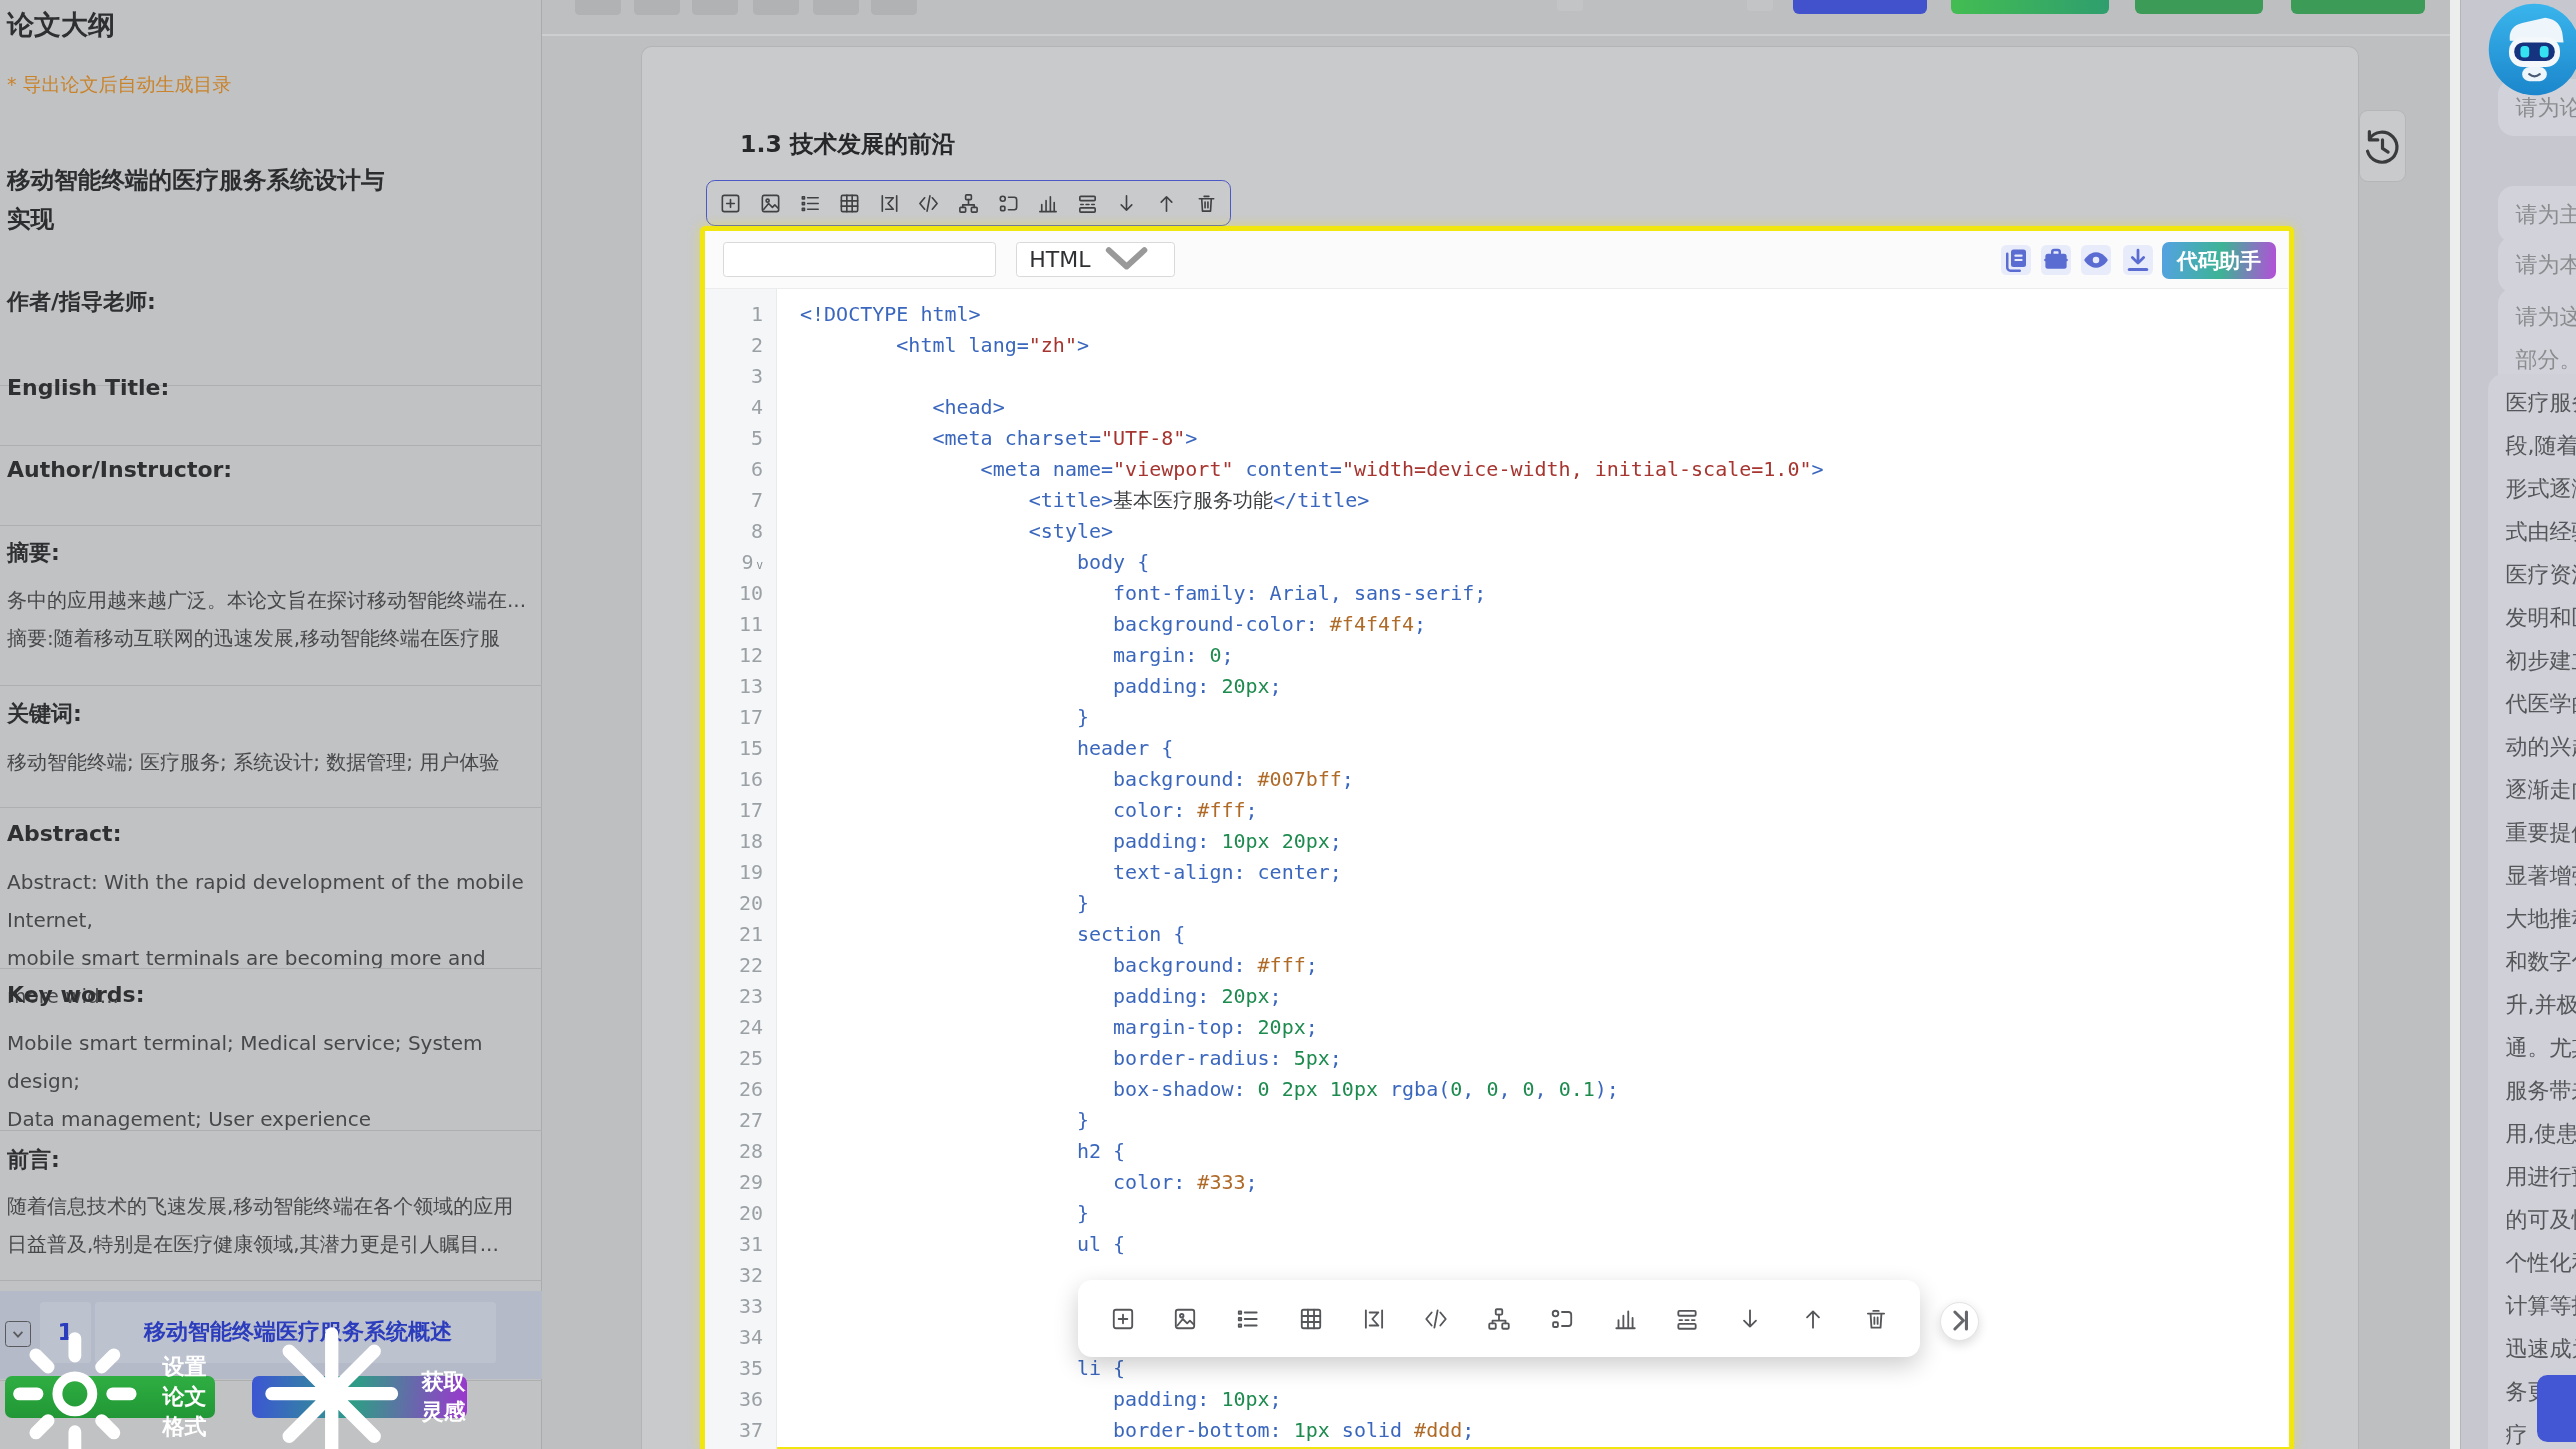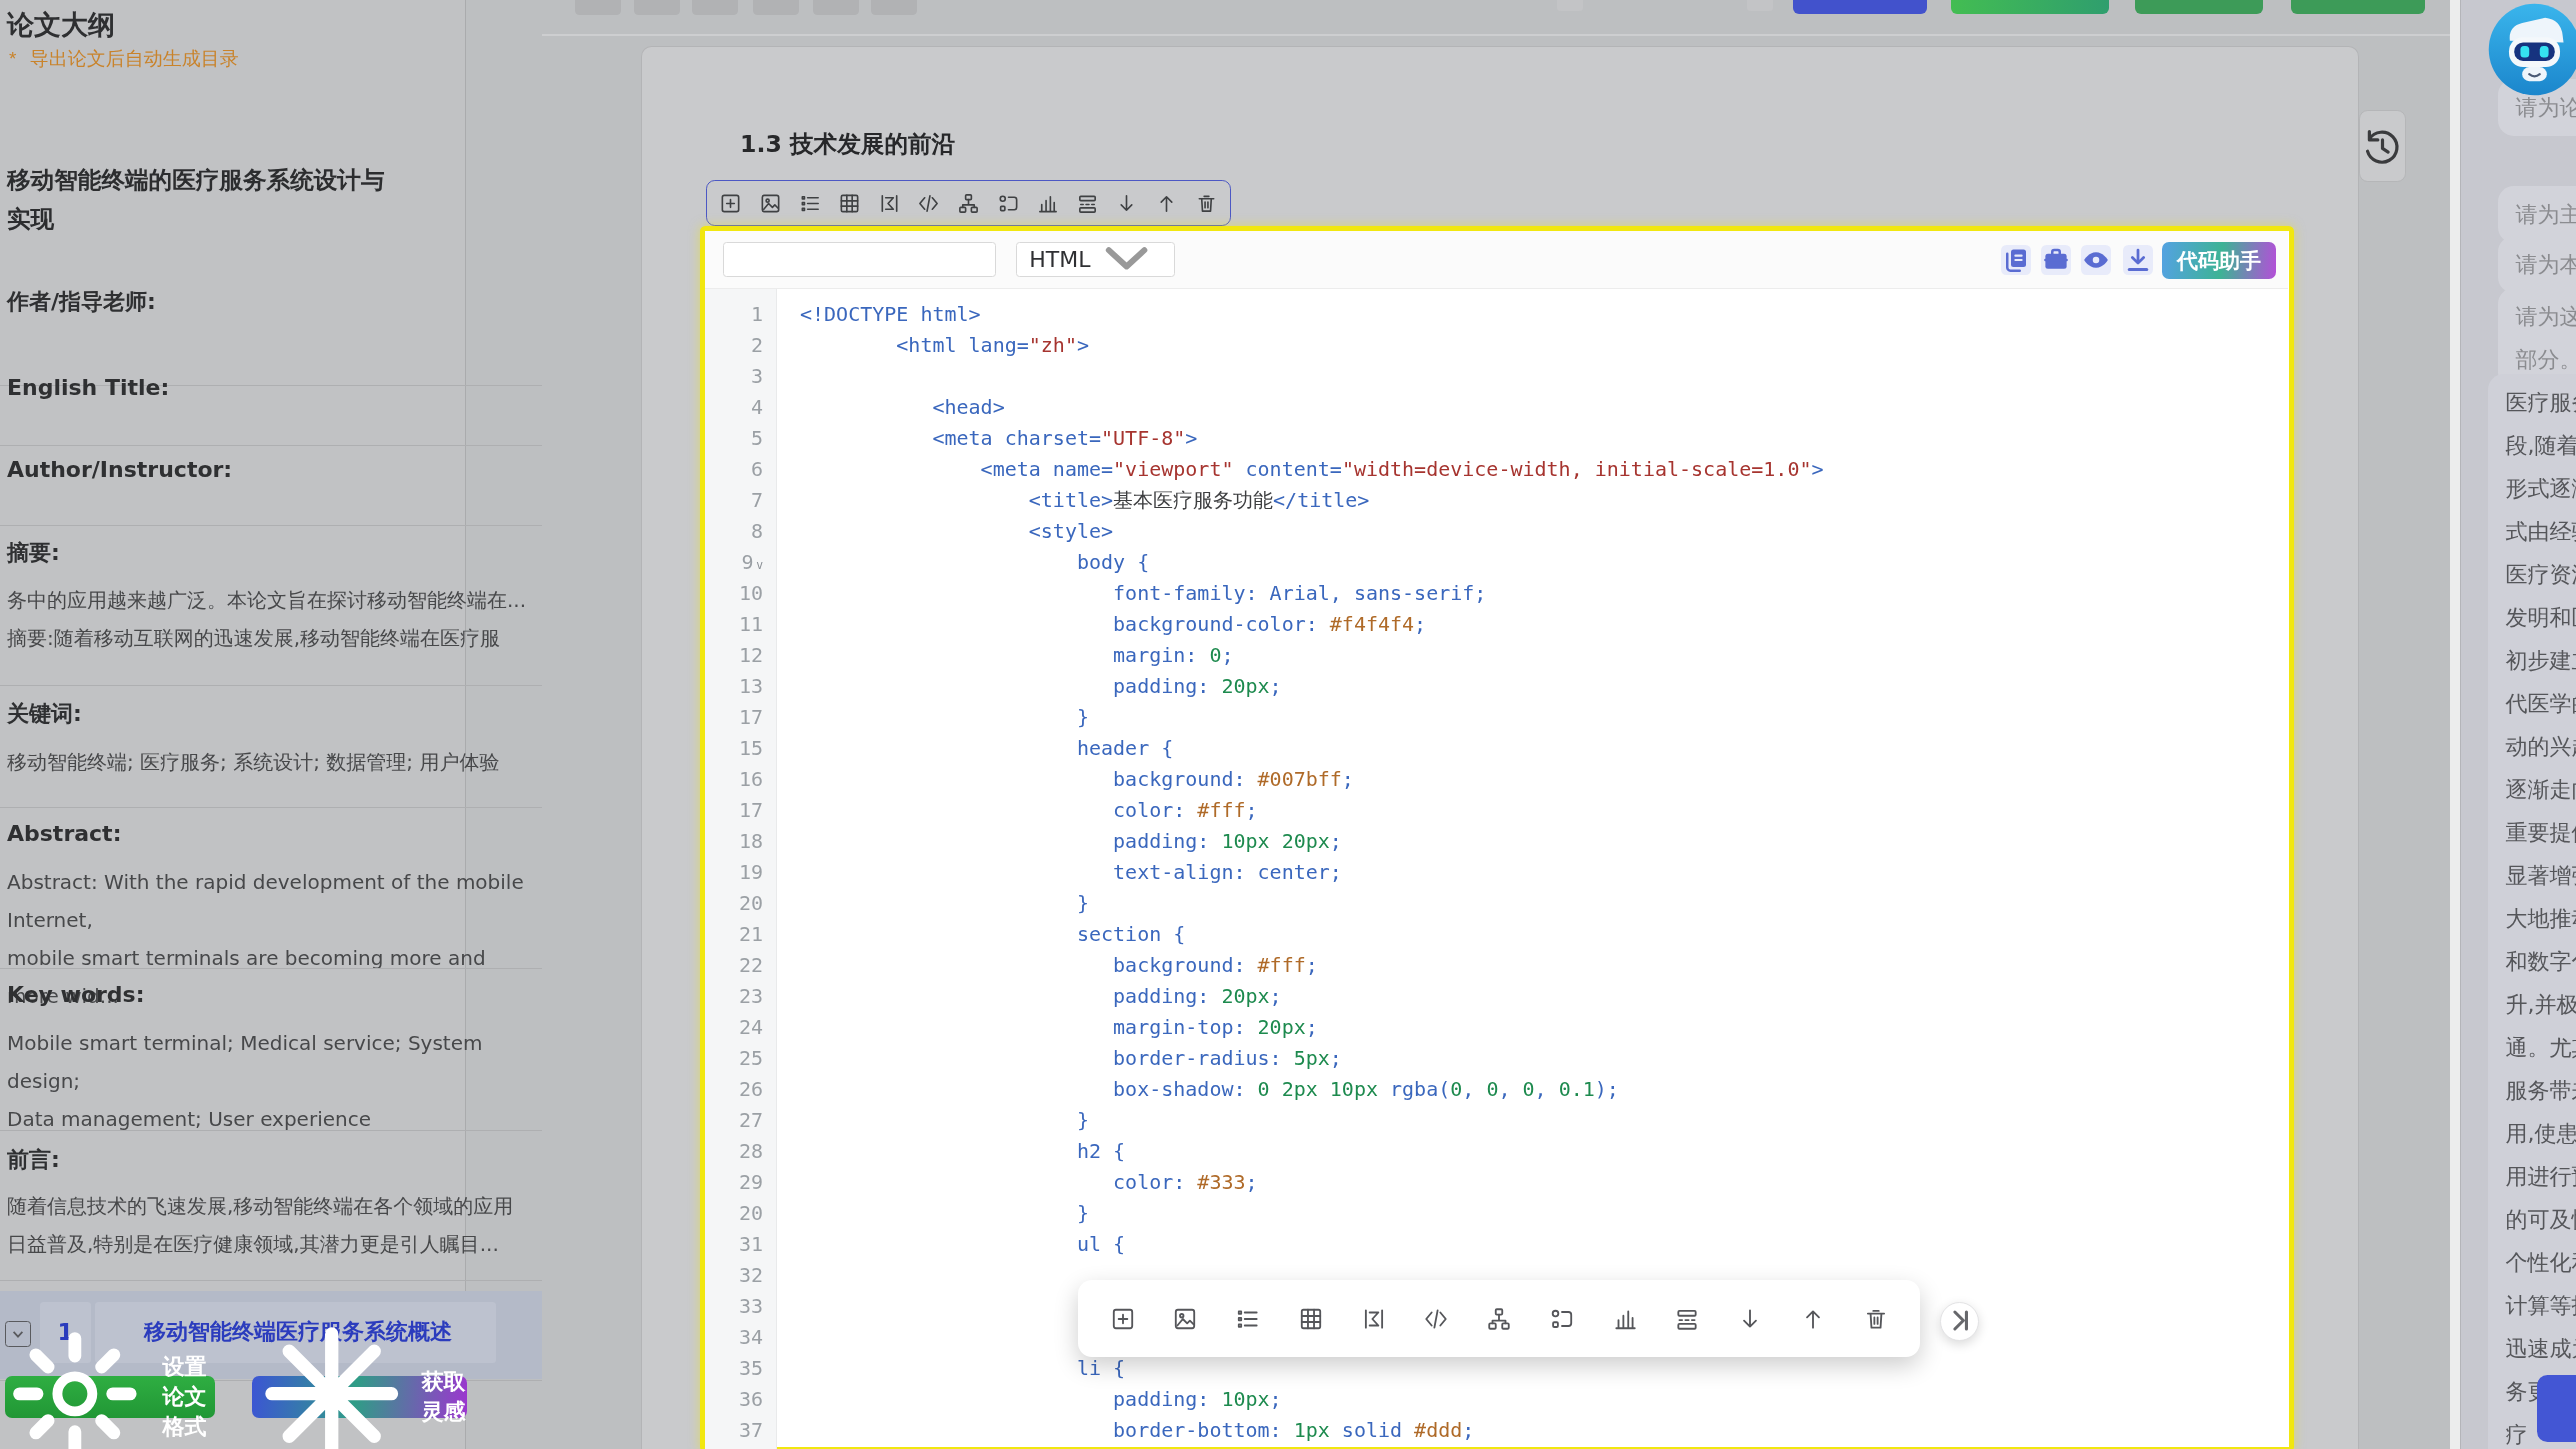--- a/index.html
+++ b/index.html
@@ -7,23 +7,23 @@
   #root { position:relative; width:2576px; height:1449px; overflow:hidden; background:#bdbfc1; }
   .abs { position:absolute; }
 
   
   .tb-square { position:absolute; top:0; height:15px; width:46px; background:#b1b2b4; border-radius:0 0 4.4px 4.4px; }
   .tb-faint  { position:absolute; top:0; height:10.5px; width:26px; background:#c3c4c6; border-radius:0 0 3.5px 3.5px; }
   .tb-btn    { position:absolute; top:0; height:14px; border-radius:0 0 6.1px 6.1px; }
   .top-divider { position:absolute; left:542px; top:34px; width:2034px; height:1.8px; background:#cdced0; }
 
   
-  .sidebar { position:absolute; left:0; top:0; width:466px; height:1449px; background:#c1c2c4; border-right:0.9px solid #aaabad; }
+  .sidebar { position:absolute; left:0; top:0; width:542px; height:1449px; background:#c1c2c4; border-right:0.9px solid #aaabad; }
   .sb-title { position:absolute; left:7px; top:7px; font-size:27px; font-weight:bold; color:#2e2f31; }
-  .sb-note  { position:absolute; left:7px; top:46px; font-size:19px; color:#c9832b;font-family:Liberation Mono, monospace; }
+  .sb-note  { position:absolute; left:7px; top:72px; font-size:19px; color:#c9832b; }
   .sb-paper-title { position:absolute; left:7px; top:161px; font-size:23.6px; font-weight:bold; color:#2c2d2f; line-height:39px; width:525px; }
   .sb-label { position:absolute; left:7px; font-size:22px; font-weight:bold; color:#2f3032; }
   .sb-text  { position:absolute; left:7px; font-size:20px; color:#47484a; line-height:38px; width:525px; }
   .sb-divider { position:absolute; left:0; width:542px; height:0.9px; background:#aeafb1; }
   .outline-row { position:absolute; left:0; top:1291px; width:542px; height:88px; background:#b4bac8; }
   .outline-chip { position:absolute; top:10.5px; height:61px; background:#bdc2cf; border-radius:3.5px; }
   .outline-num { font-size:23px; font-weight:bold; color:#2b3cbd; }
   .outline-title { font-size:22px; font-weight:bold; color:#2b3cbd; }
   .sb-btn { position:absolute; top:1376px; height:42px; border-radius:7px; color:#fff;
             font-size:22px; font-weight:bold; display:flex; align-items:center; justify-content:center; gap:8.8px; }

